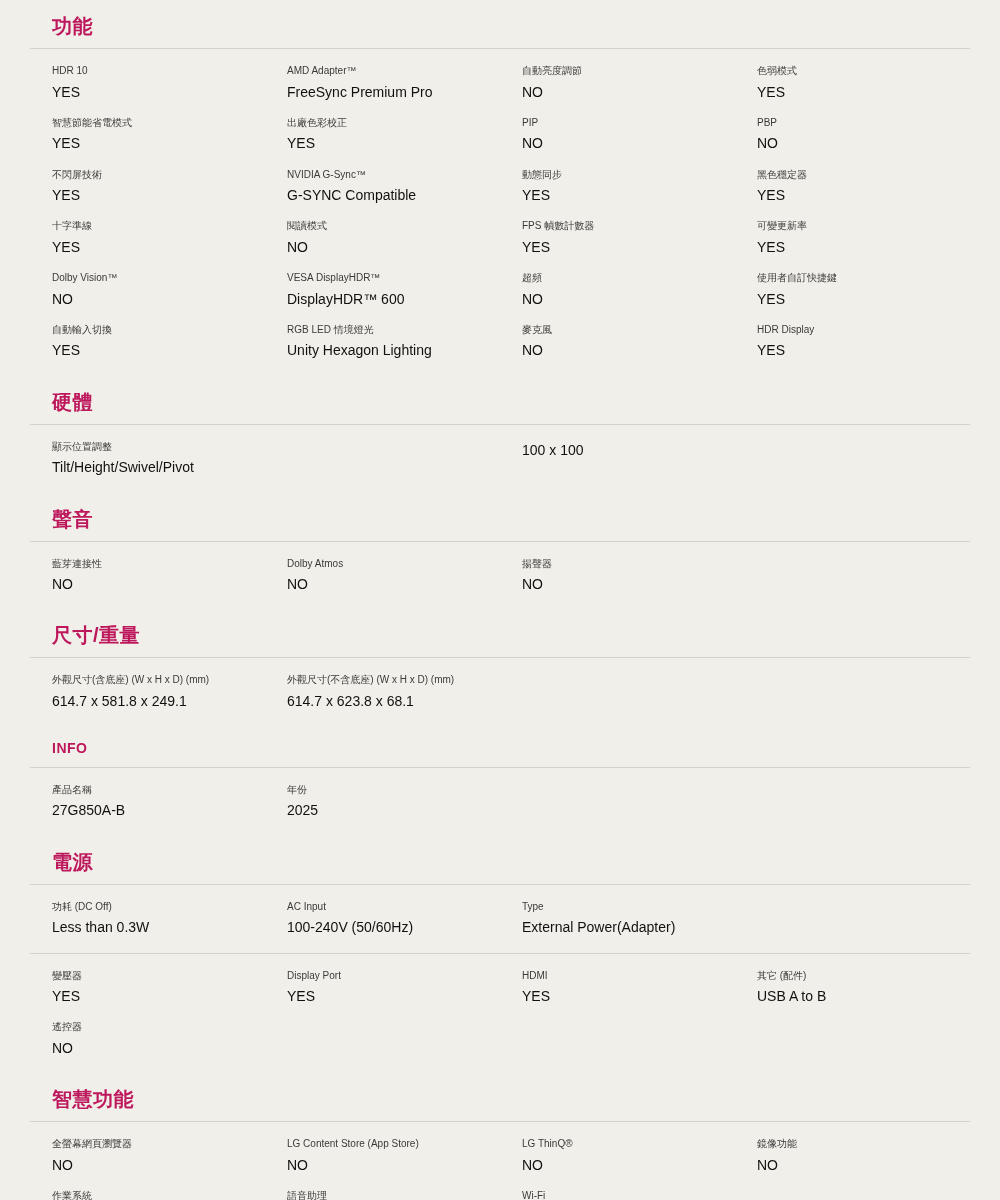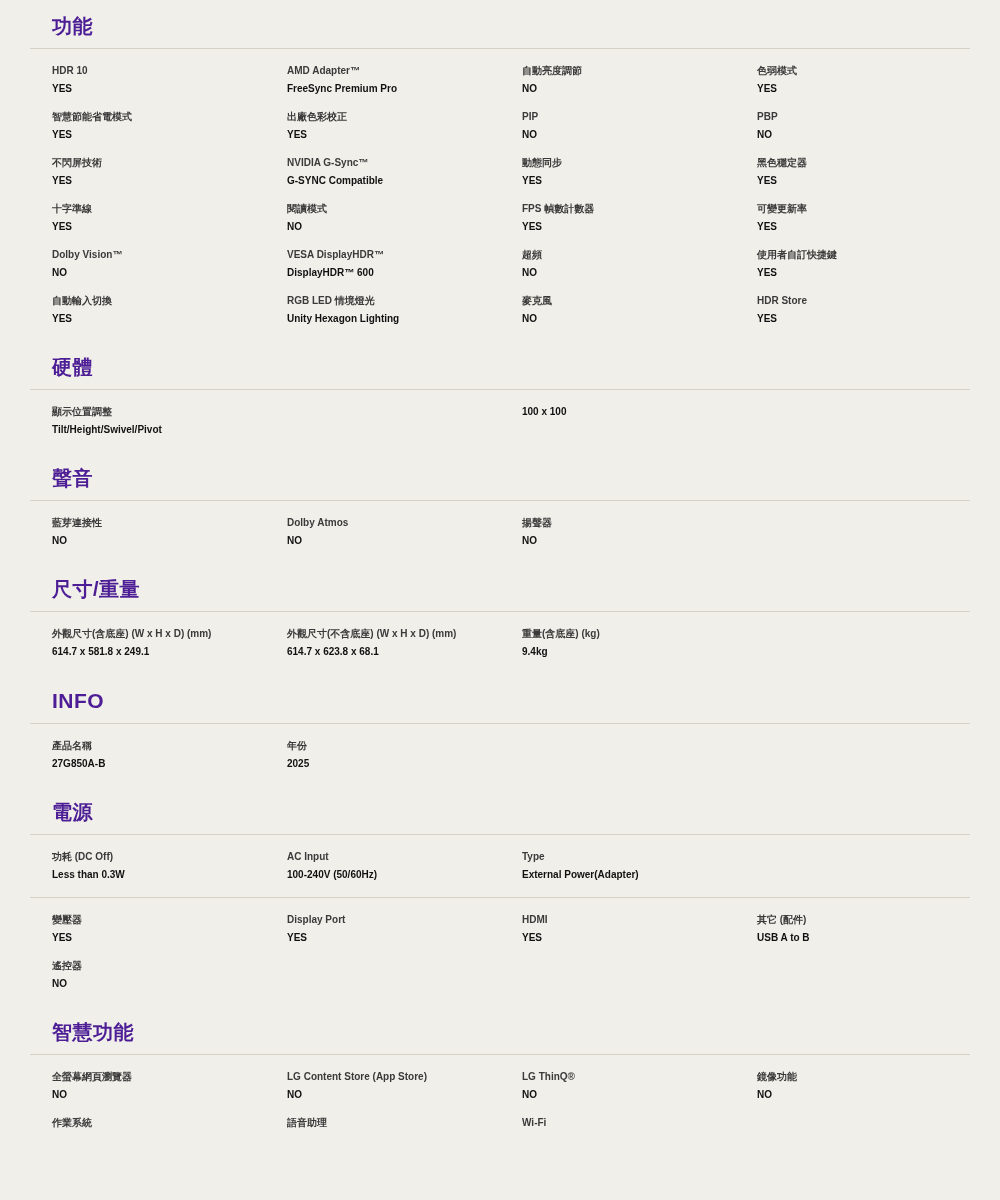--- a/index.html
+++ b/index.html
@@ -20,26 +20,26 @@
     padding: 0 30px 10px 30px;
     background: #f1efe9;
   }
   .section {
     width: 100%;
   }
   .section-title {
     font-size: 20px;
     font-weight: 700;
     letter-spacing: 0.5px;
-    color: #4c1d95;
+    color: #be185d;
     padding: 14px 0 10px 22px;
     line-height: 1.2;
   }
   .section-title.latin {
-    font-size: 21px;
+    font-size: 14px;
     font-weight: 600;
   }
   .rule {
     height: 1px;
     background: #d6d2c8;
     width: 100%;
   }
   .grid {
     display: flex;
     flex-wrap: wrap;
@@ -50,27 +50,27 @@
     width: 25%;
     padding: 5px 14px 9px 22px;
     min-height: 34px;
   }
   .cell.half { width: 50%; }
   .cell .label {
     font-size: 10px;
     color: #3a3a3a;
     line-height: 1.45;
     margin-bottom: 3px;
-    font-weight: 700;
+    font-weight: 400;
   }
   .cell .value {
-    font-size: 10px;
+    font-size: 14px;
     color: #111111;
     line-height: 1.45;
-    font-weight: 700;
+    font-weight: 400;
   }
 </style>
 </head>
 <body>
 
 <div class="page">
   <div id="sections-root">
       <div class="section">
         <div class="section-title">功能</div>
         <div class="rule"></div>
@@ -161,21 +161,21 @@
           </div>
           <div class="cell">
             <div class="label">RGB LED 情境燈光</div>
             <div class="value">Unity Hexagon Lighting</div>
           </div>
           <div class="cell">
             <div class="label">麥克風</div>
             <div class="value">NO</div>
           </div>
           <div class="cell">
-            <div class="label">HDR Store</div>
+            <div class="label">HDR Display</div>
             <div class="value">YES</div>
           </div>
         </div>
       </div>
       <div class="section">
         <div class="section-title">硬體</div>
         <div class="rule"></div>
         <div class="grid">
           <div class="cell half">
             <div class="label">顯示位置調整</div>
@@ -208,24 +208,20 @@
         <div class="section-title">尺寸/重量</div>
         <div class="rule"></div>
         <div class="grid">
           <div class="cell">
             <div class="label">外觀尺寸(含底座) (W x H x D) (mm)</div>
             <div class="value">614.7 x 581.8 x 249.1</div>
           </div>
           <div class="cell">
             <div class="label">外觀尺寸(不含底座) (W x H x D) (mm)</div>
             <div class="value">614.7 x 623.8 x 68.1</div>
-          </div>
-          <div class="cell">
-            <div class="label">重量(含底座) (kg)</div>
-            <div class="value">9.4kg</div>
           </div>
         </div>
       </div>
       <div class="section">
         <div class="section-title latin">INFO</div>
         <div class="rule"></div>
         <div class="grid">
           <div class="cell">
             <div class="label">產品名稱</div>
             <div class="value">27G850A-B</div>

